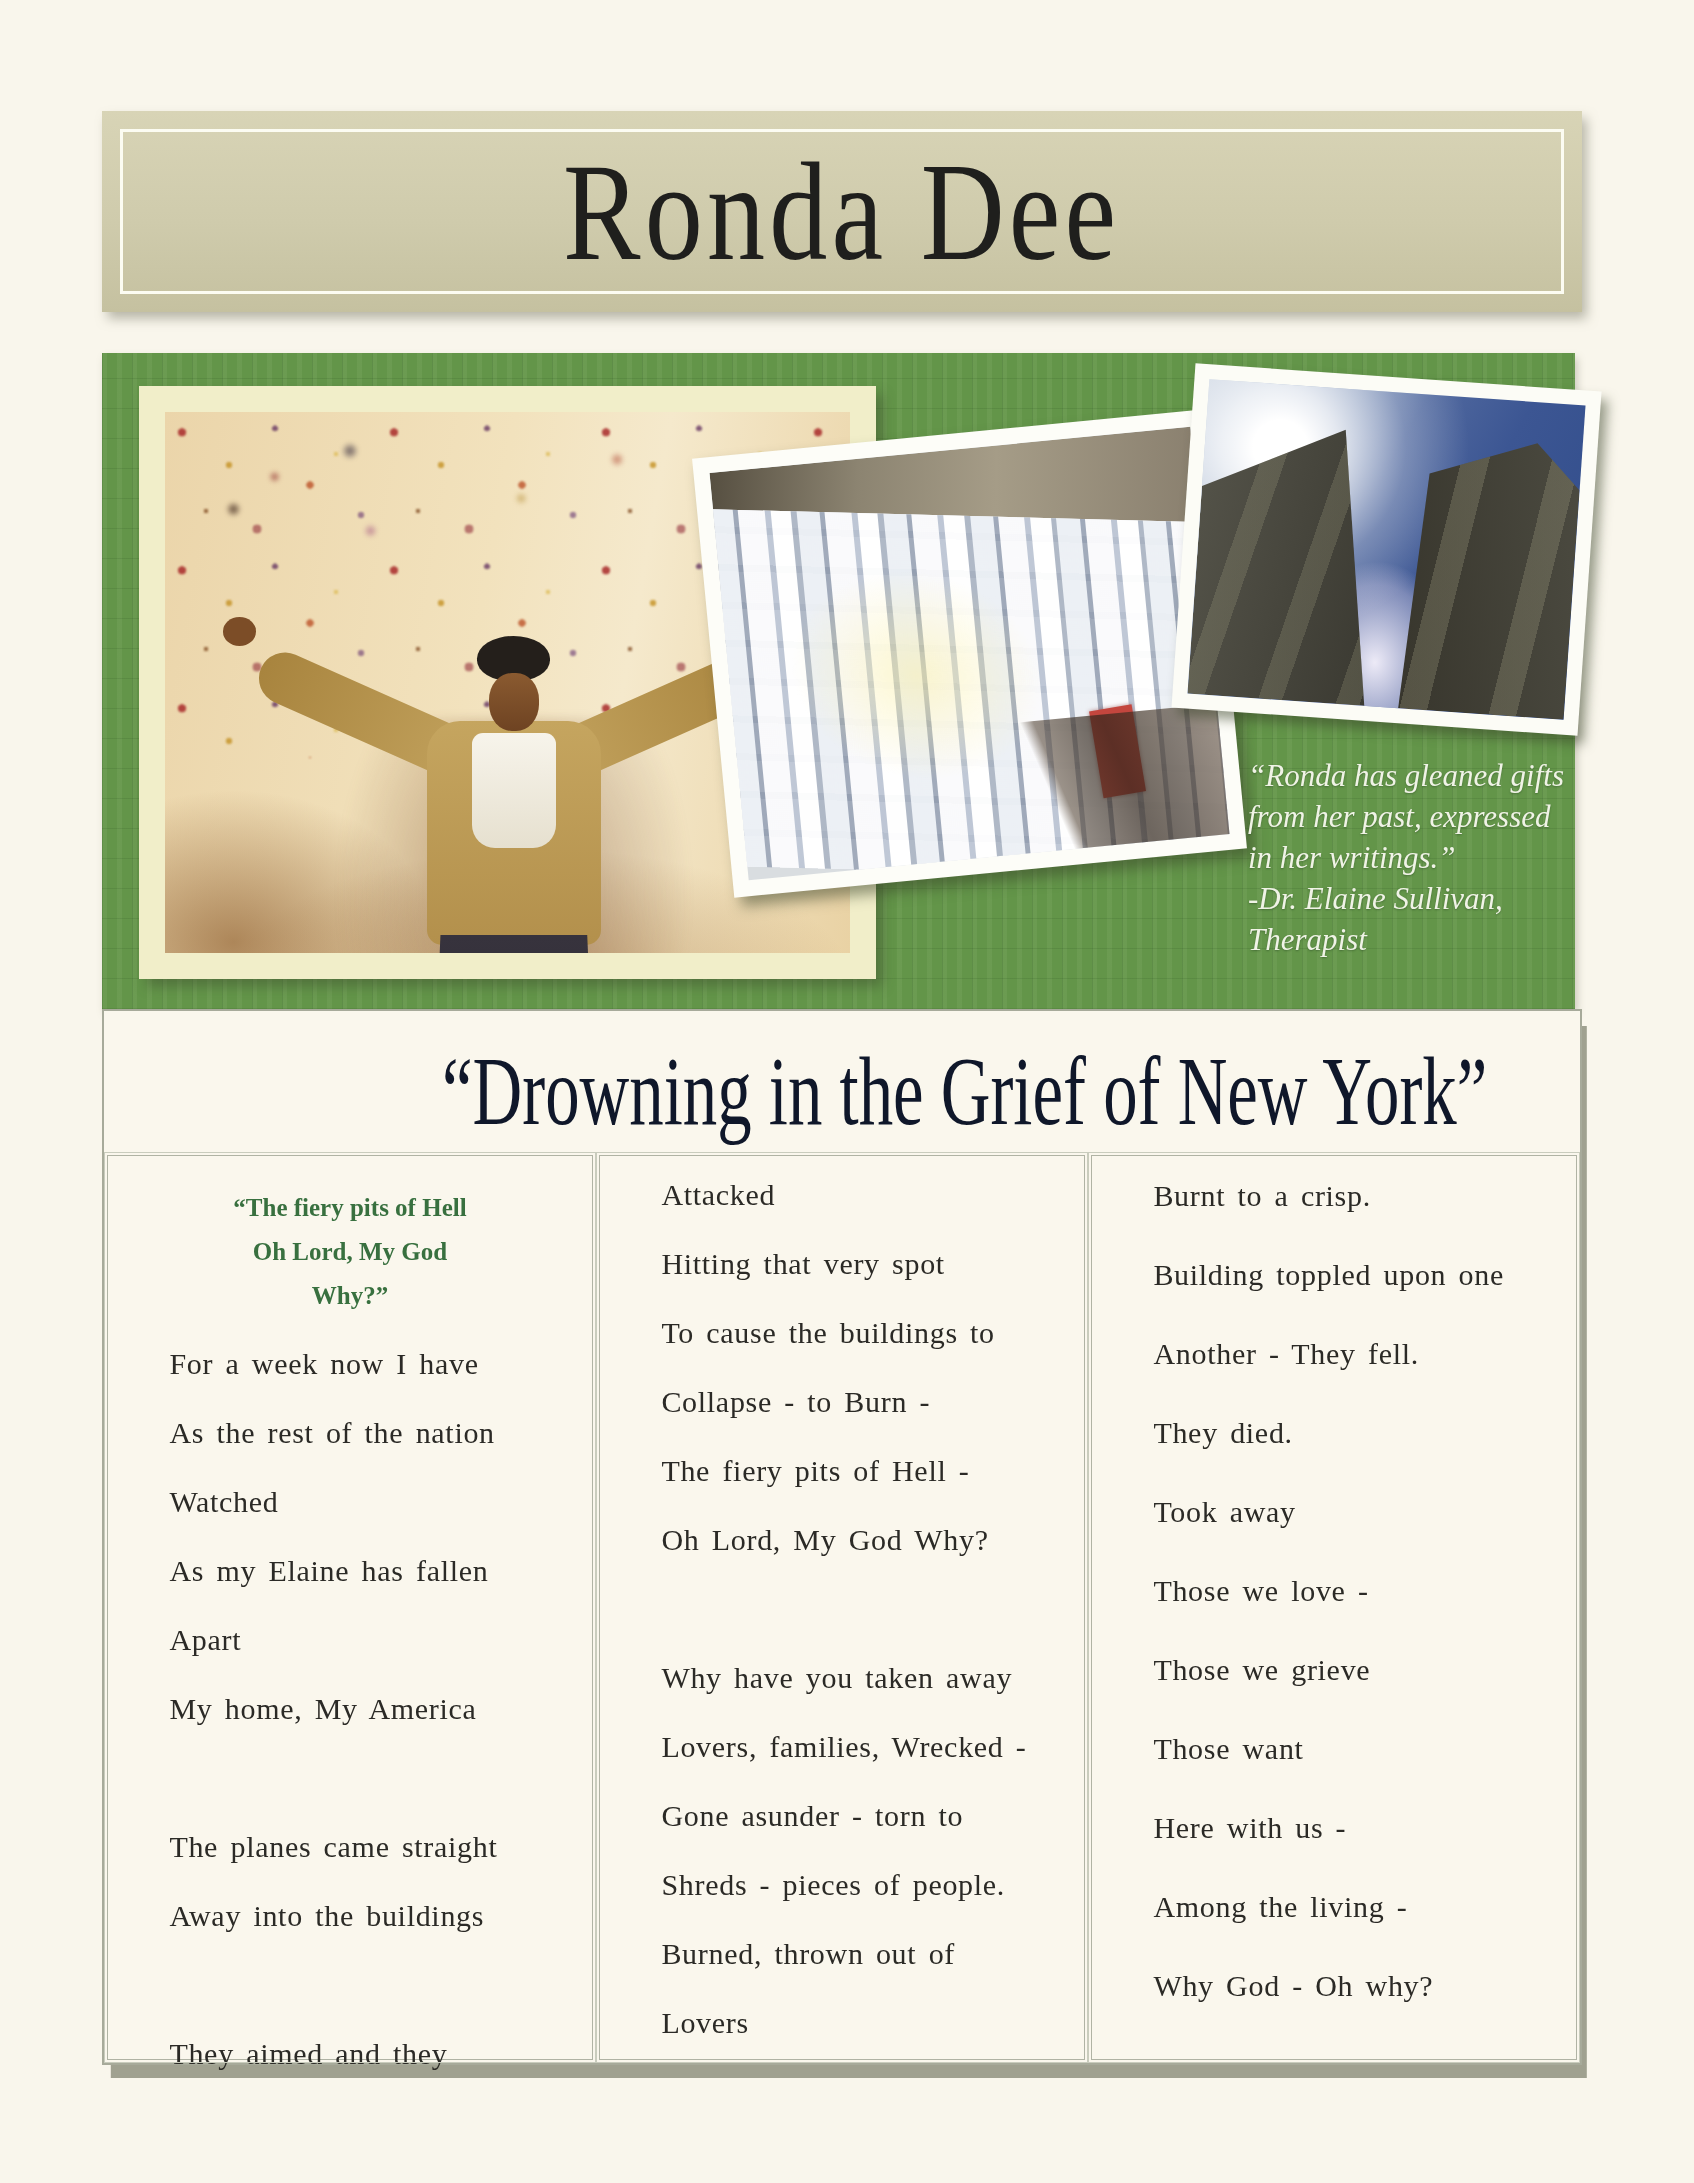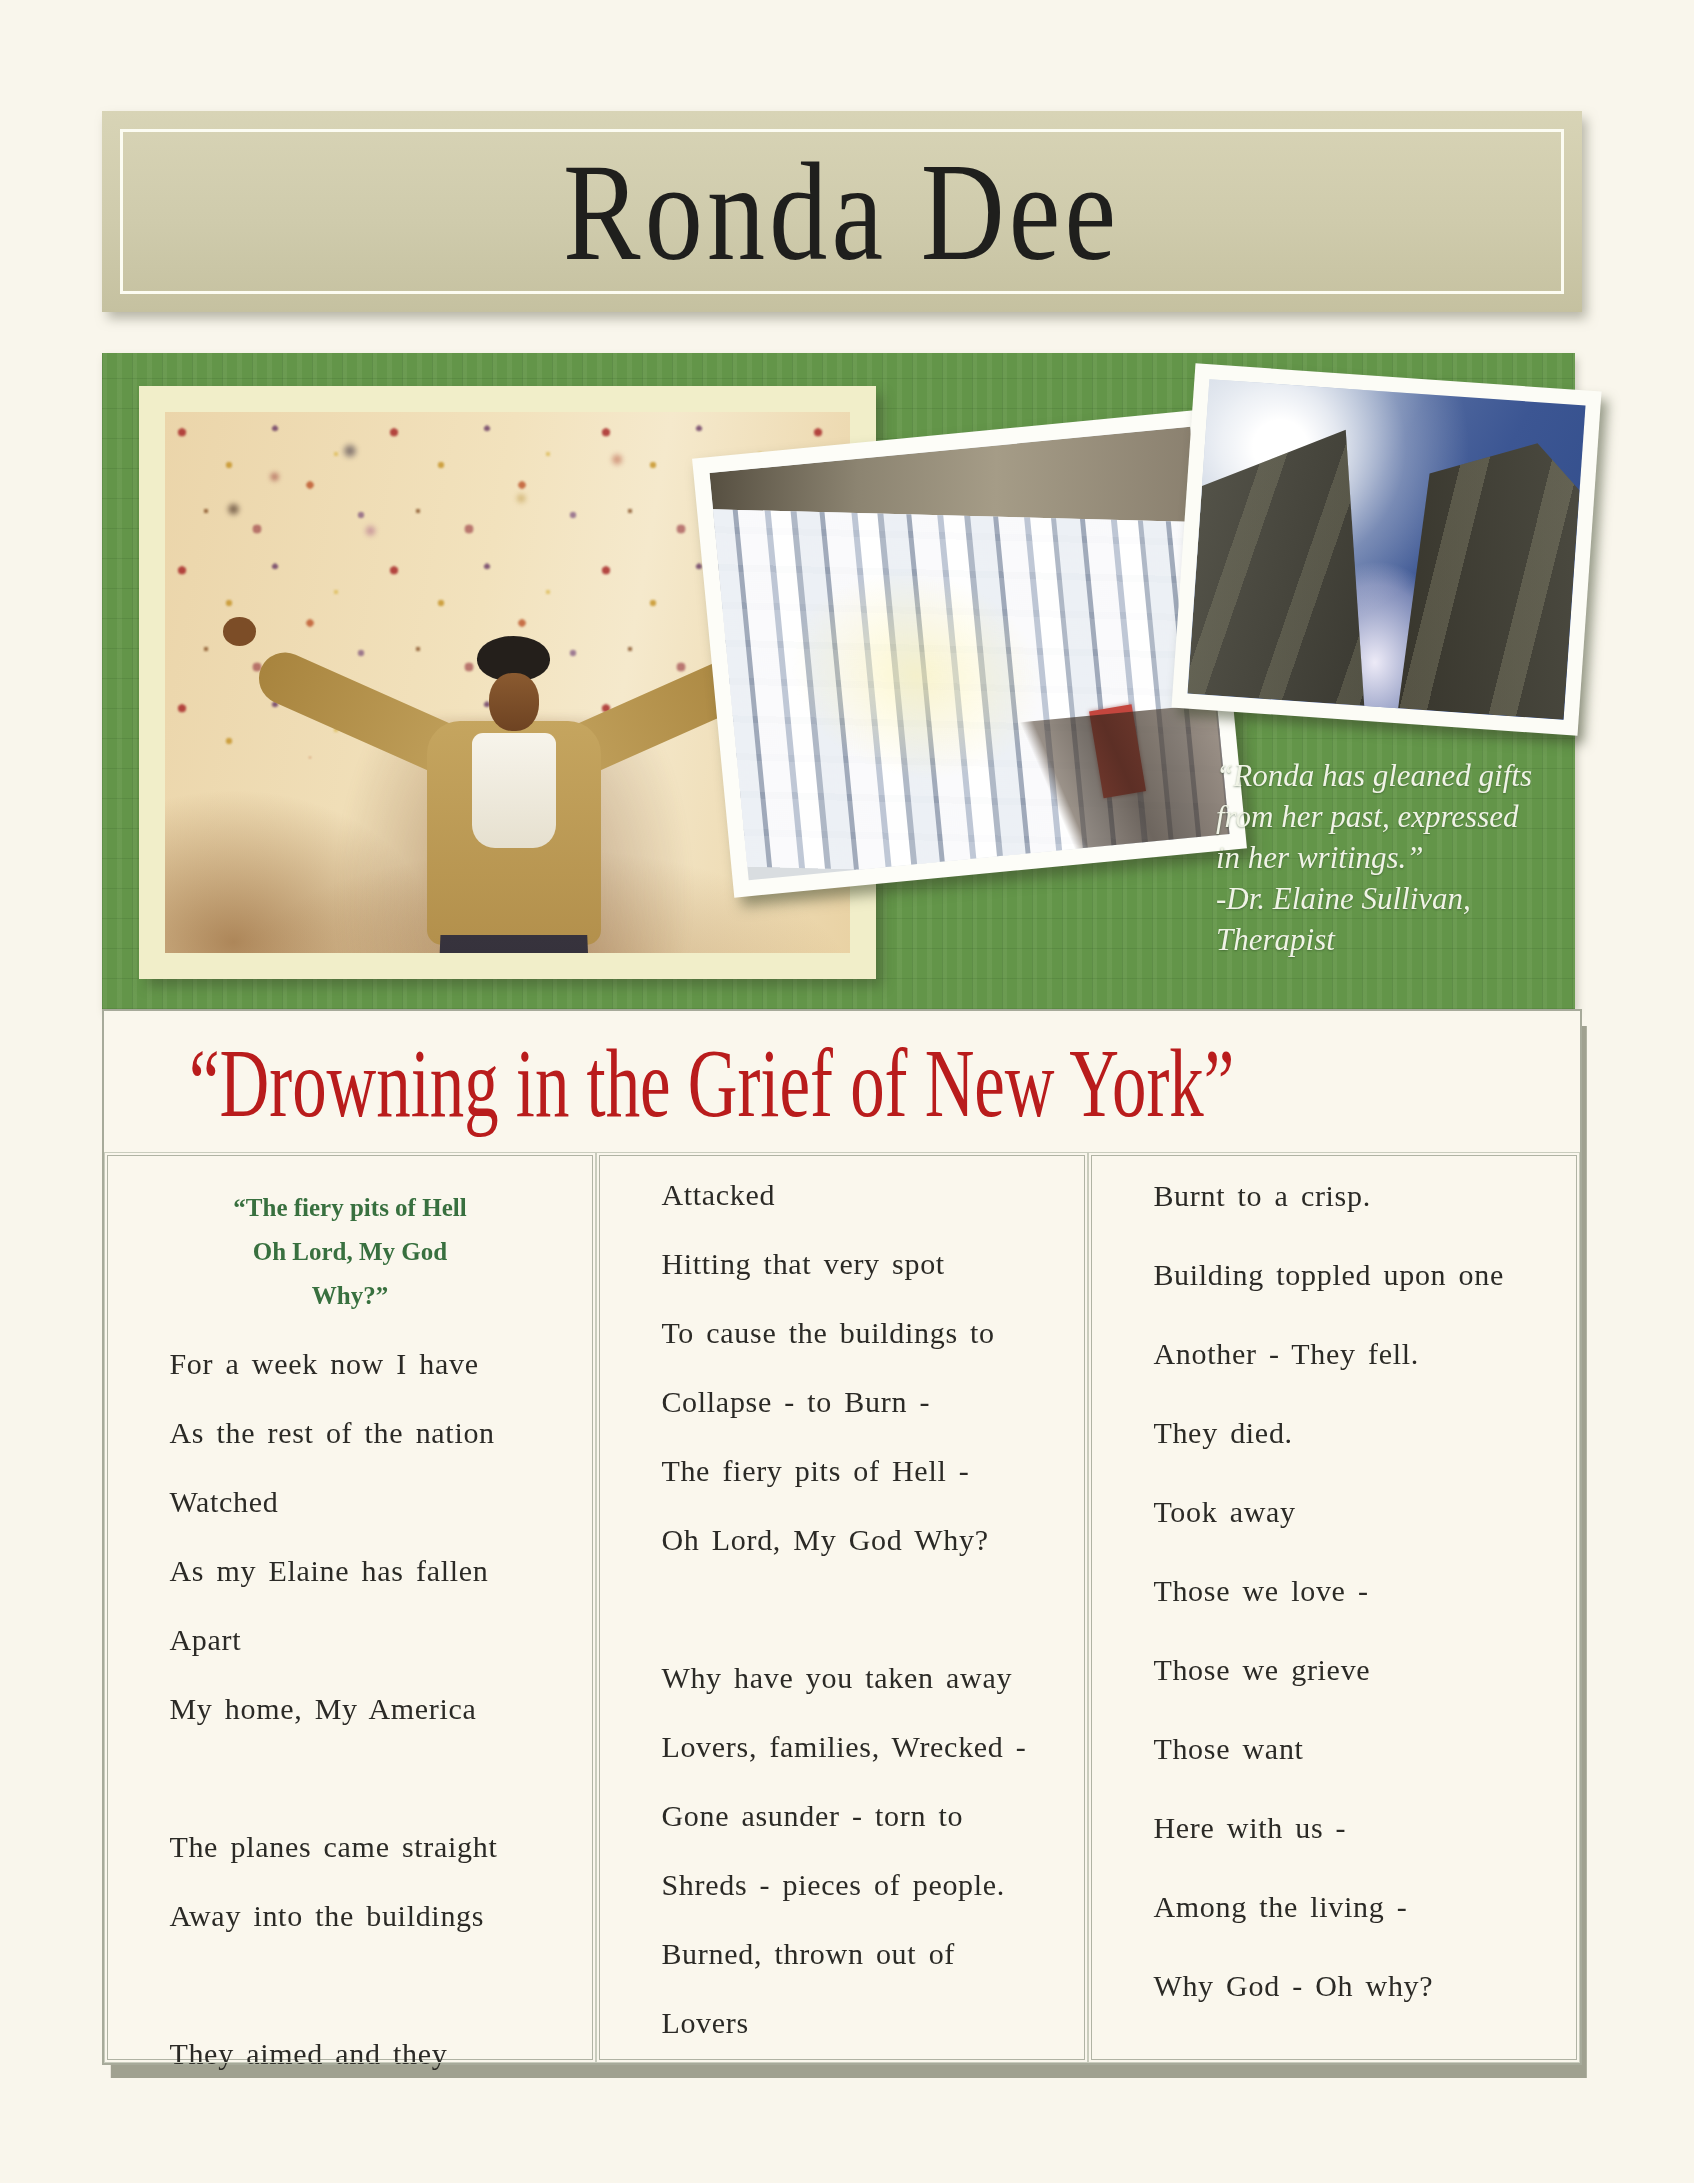--- a/index.html
+++ b/index.html
@@ -160,36 +160,36 @@
   }
   .tower-right {
     background:
       repeating-linear-gradient(100deg, rgba(175,172,140,.25) 0 27px, rgba(0,0,0,0) 27px 88px),
       linear-gradient(260deg,#4c4b41 0%,#343229 60%,#262419 100%);
     clip-path:polygon(56% 100%, 60% 25%, 88% 13%, 100% 27%, 100% 100%);
   }
 
   
   .testimonial {
-    position:absolute; left:1114px; top:402px; width:353px; margin:0;
+    position:absolute; left:1146px; top:402px; width:353px; margin:0;
     font-style:italic; font-size:31px; line-height:41px;
     color:#f0f3e6; text-shadow:0 1.4px 2px rgba(35,65,30,.45);
   }
 
   
   .article {
     position:absolute; left:102px; top:1009px; width:1480px; height:1056px;
     box-sizing:border-box; background:#faf7ed;
     border:2px solid #a7aa9a;
     box-shadow:6.8px 15px 0 -2px rgba(150,152,134,.9);
   }
   .headline {
-    position:absolute; left:0; right:0; top:0; height:144px; margin:0;
-    display:flex; align-items:center; justify-content:flex-start;
-    font-weight:400; color:#b91c1c;
+    position:absolute; left:0; right:0; top:0; height:144px; margin:8px;
+    display:flex; align-items:center; justify-content:flex-end;
+    font-weight:400; color:#0f172a;
   }
   .headline span { font-size:80px; transform:scale(.86,1.22); white-space:nowrap; }
   .columns {
     position:absolute; left:3.4px; right:3.4px; top:144px; bottom:2.7px;
     display:flex; gap:6.8px;
   }
   .col {
     flex:1; box-sizing:border-box;
     border:1.4px solid #b0b3a4; outline:0.7px solid #c9ccbd; outline-offset:2px;
   }

